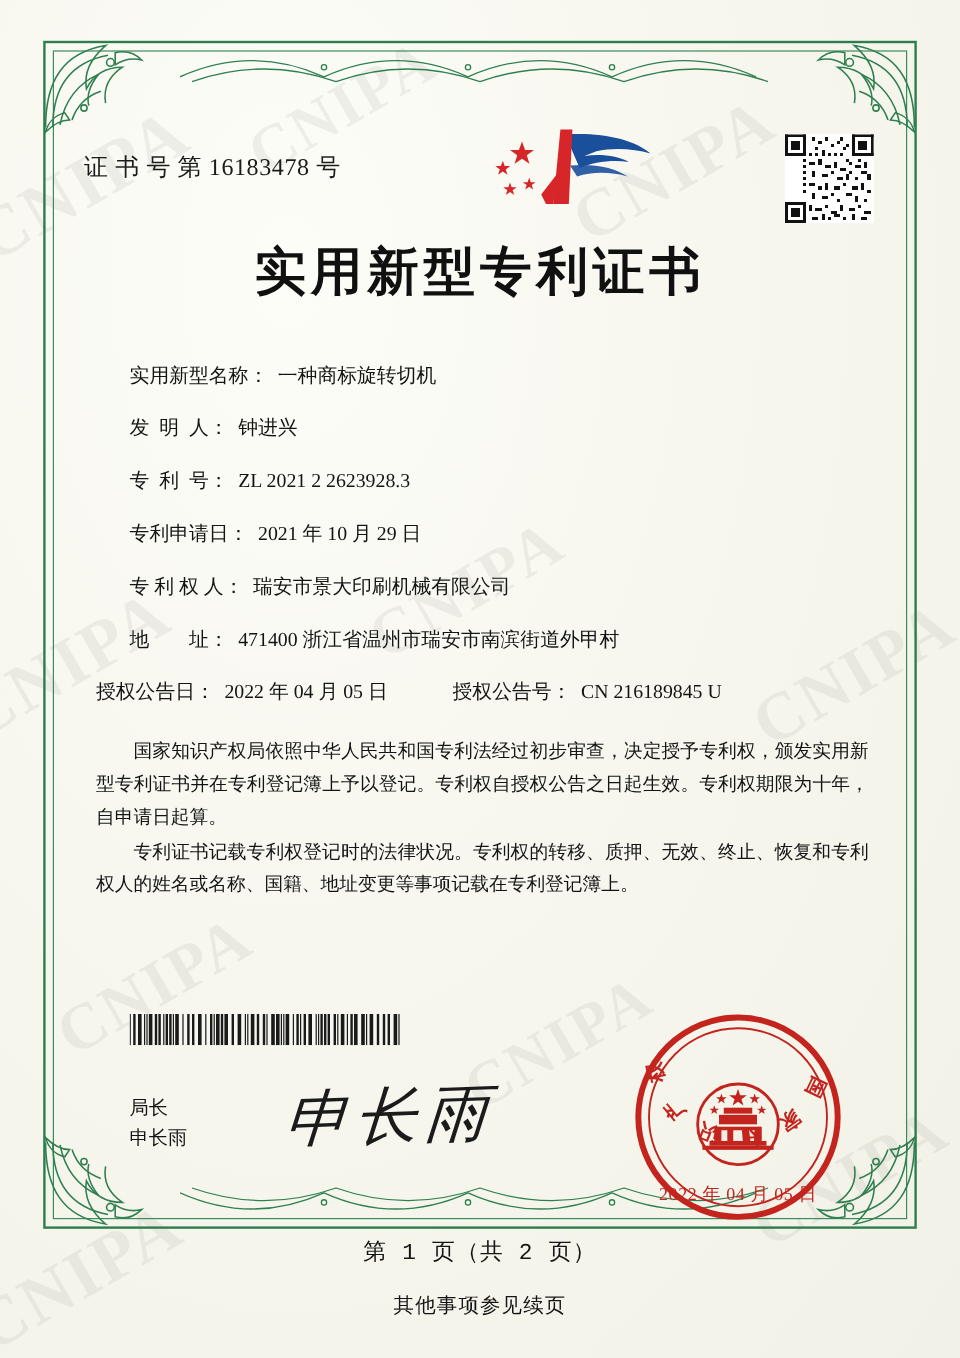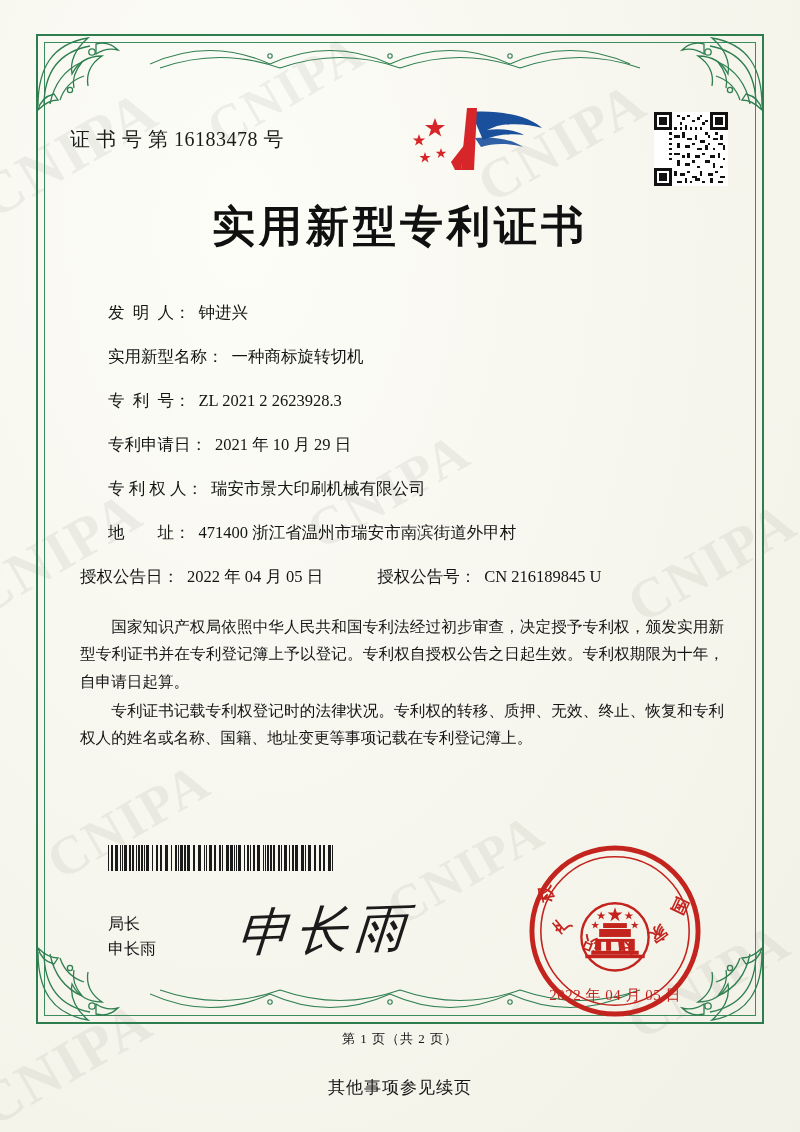--- a/index.html
+++ b/index.html
@@ -235,22 +235,22 @@
     font-size: 15px;
     color: #c3241d;
     letter-spacing: 0.5px;
   }
 
   .page-no {
     position: absolute;
     left: 0; right: 0;
     top: 1030px;
     text-align: center;
-    font-family: Liberation Serif, serif;
-    font-size: 13px;
+    font-family: Liberation Mono, monospace;
+    font-size: 19px;
     color: #151515;
     letter-spacing: 1px;
   }
   .footnote {
     position: absolute;
     left: 0; right: 0;
     top: 1076px;
     text-align: center;
     font-family: "Liberation Serif", "DejaVu Serif", serif;
     font-size: 17px;
@@ -467,26 +467,26 @@
               <rect x="21" y="12" width="1" height="1"></rect>
           </g>
         </svg>
       </div>
     </div>
 
     <div class="title">实用新型专利证书</div>
 
     <div class="fields">
       <div class="field">
+        <span class="f-label">实用新型名称：</span>
+        <span class="f-value">一种商标旋转切机</span>
+      </div>
+      <div class="field">
         <span class="f-label">发  明  人：</span>
         <span class="f-value">钟进兴</span>
-      </div>
-      <div class="field">
-        <span class="f-label">实用新型名称：</span>
-        <span class="f-value">一种商标旋转切机</span>
       </div>
       <div class="field">
         <span class="f-label">专  利  号：</span>
         <span class="f-value">ZL 2021 2 2623928.3</span>
       </div>
       <div class="field">
         <span class="f-label">专利申请日：</span>
         <span class="f-value">2021 年 10 月 29 日</span>
       </div>
       <div class="field">

